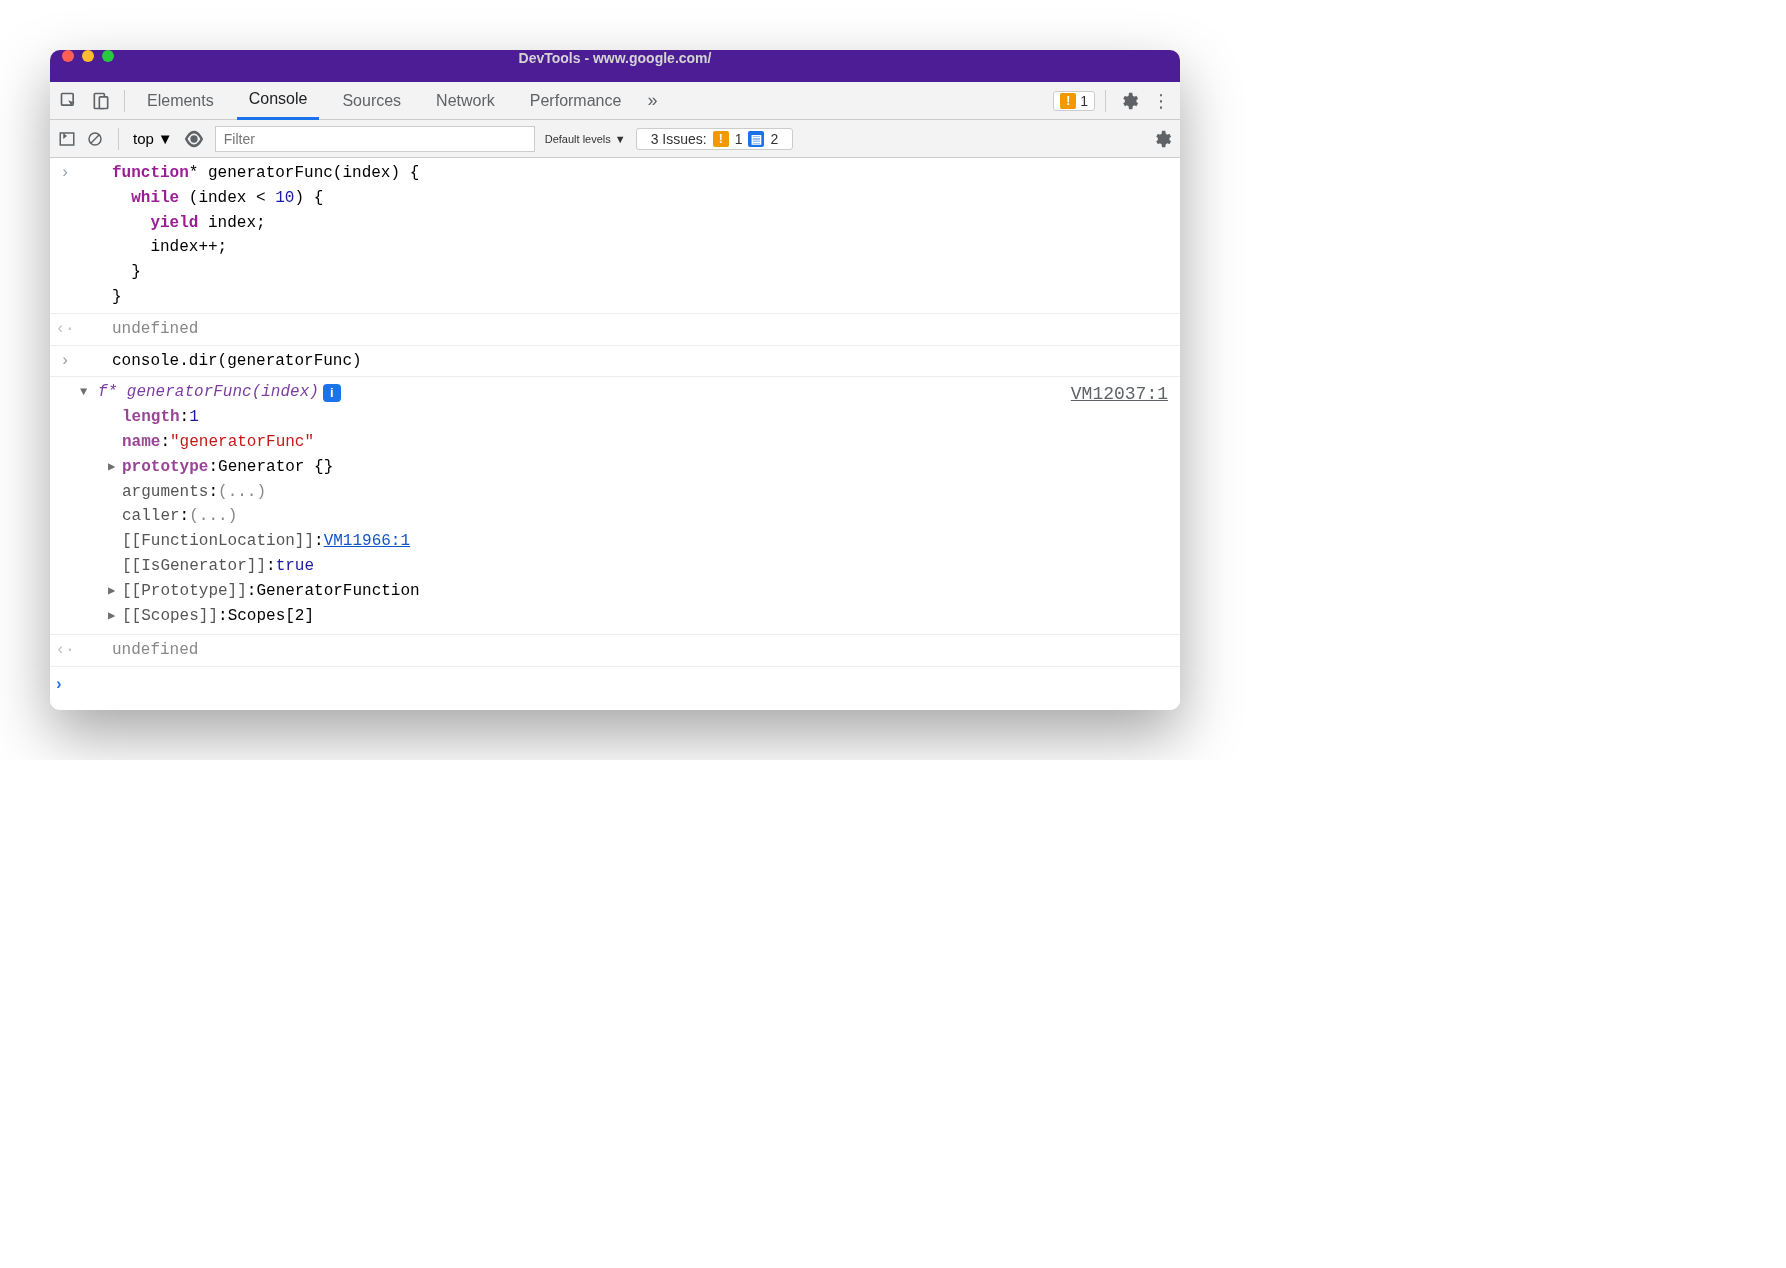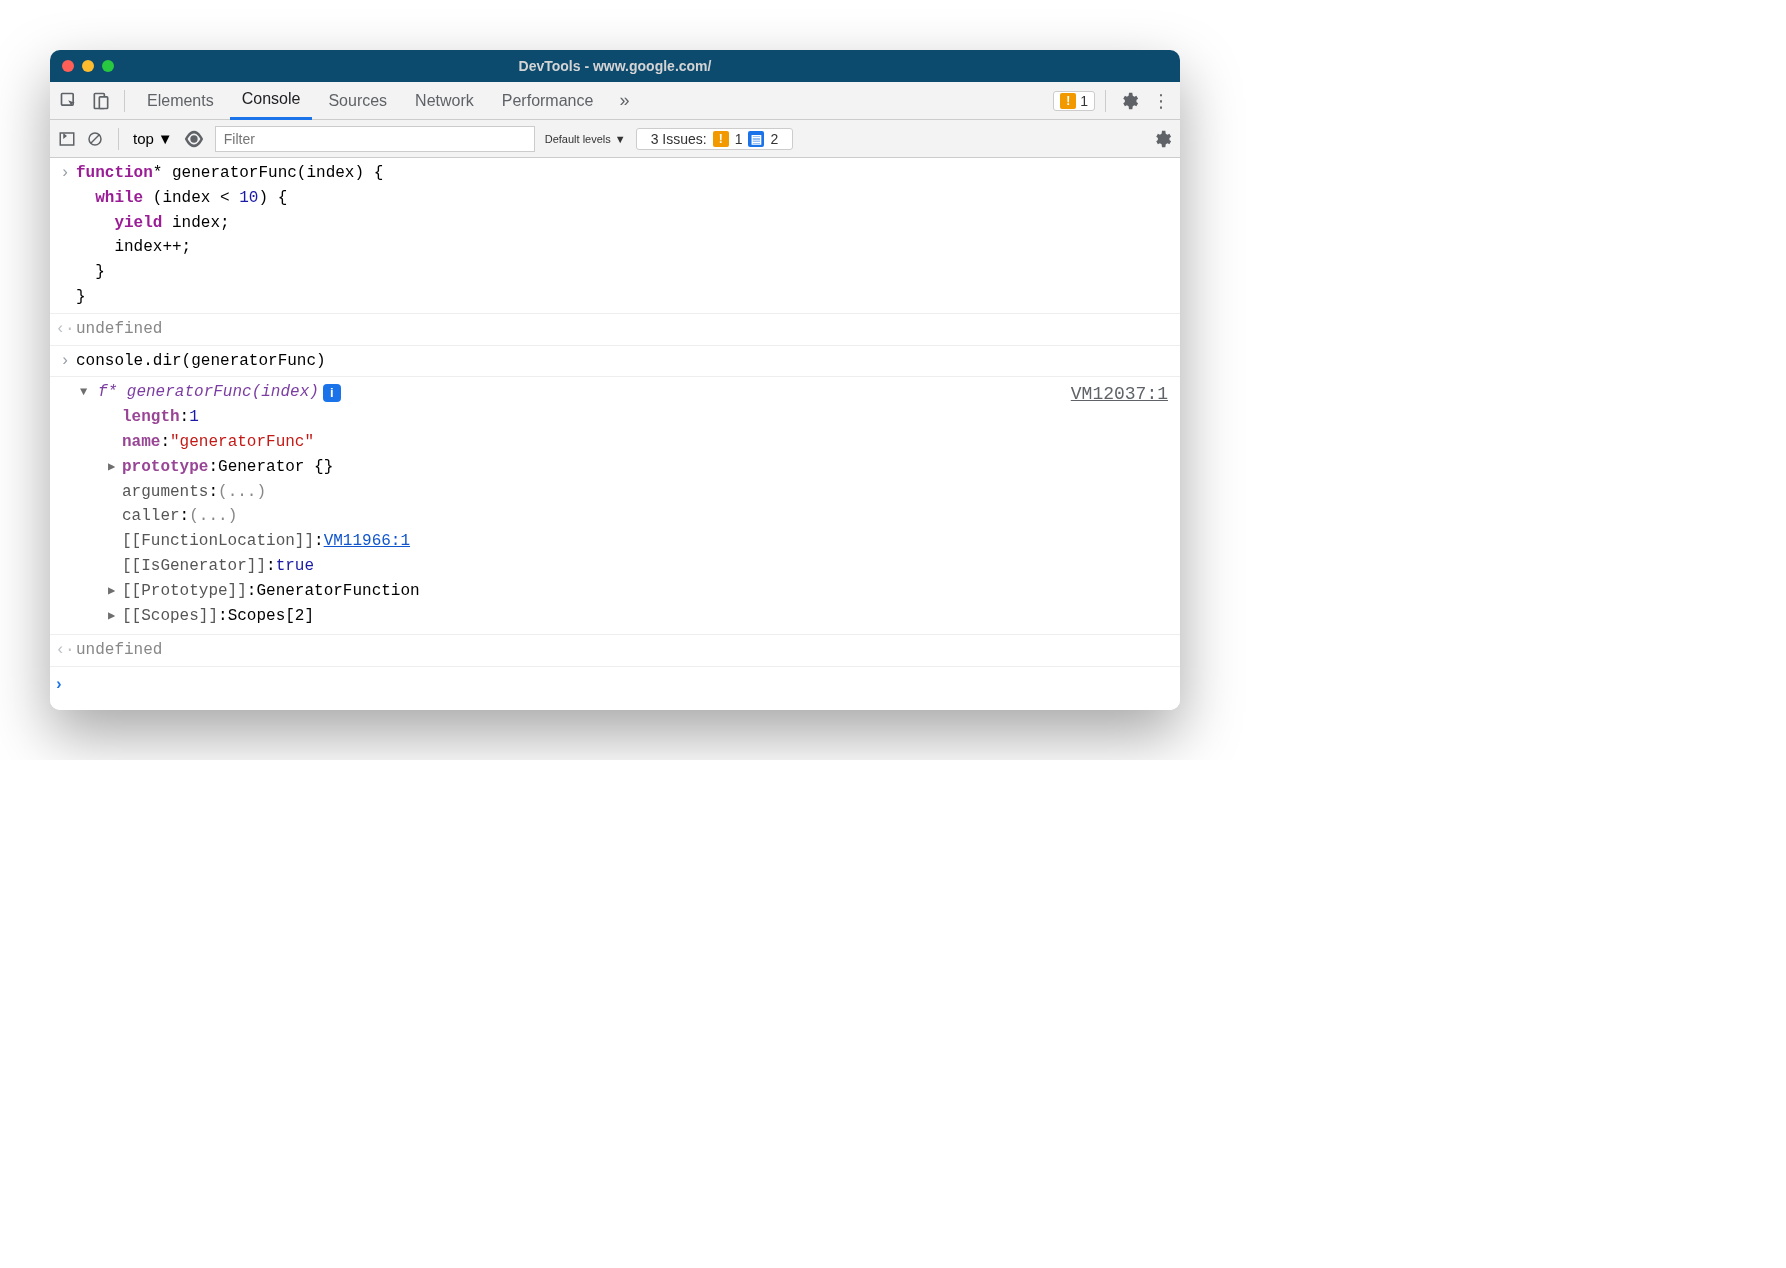--- a/index.html
+++ b/index.html
@@ -11,24 +11,24 @@
   .window {
     width: 1130px;
     border-radius: 10px;
     overflow: hidden;
     box-shadow: 0 25px 60px rgba(0,0,0,0.35);
     background: #fff;
   }
 
   
   .titlebar {
-    background: #0c4a6e;
+    background: #4c1d95;
     height: 32px;
     display: flex;
-    align-items: center;
+    align-items: flex-start;
     position: relative;
     padding: 0 12px;
   }
   .traffic { display: flex; gap: 8px; }
   .dot { width: 12px; height: 12px; border-radius: 50%; }
   .dot.red { background: #ff5f57; }
   .dot.yellow { background: #febc2e; }
   .dot.green { background: #28c840; }
   .title {
     position: absolute; left:0; right:0;
@@ -48,21 +48,21 @@
     padding: 0 6px;
     gap: 6px;
   }
   .tabbar .icon-btn {
     width: 26px; height: 26px;
     display: flex; align-items: center; justify-content: center;
     color: #5f6367;
     cursor: pointer;
   }
   .vdiv { width:1px; height:22px; background:#ccc; margin:0 4px;}
-  .tabs { display:flex; align-items:center; gap: 4px; }
+  .tabs { display:flex; align-items:center; gap: 11px; }
   .tab {
     padding: 0 12px;
     height: 38px;
     display:flex; align-items:center;
     color:#5f6367;
     font-size: 16px;
     cursor:pointer;
   }
   .tab.active { color:#202124; border-bottom: 3px solid #1a73e8; }
   .more-tabs { color:#5f6367; font-size:18px; padding:0 8px; cursor:pointer;}
@@ -131,21 +131,21 @@
     border-bottom: 1px solid #eee;
     padding: 3px 8px 3px 4px;
   }
   .row .gutter {
     width: 22px;
     flex-shrink:0;
     text-align:center;
     color:#888;
     user-select:none;
   }
-  .row .content { flex:1; white-space: pre; }
+  .row .content { flex:1; white-space: pre; margin-left: 36px; }
   .gutter.in { color:#9aa0a6; }
   .gutter.out { color:#bdc1c6; }
   .gutter.prompt { color:#1a73e8; font-weight:600;}
 
   .kw { color:#9a1d96; font-weight:600; }
   .num { color:#1a1aa6; }
   .grey { color:#888; }
   .fn-label { color:#7b3da1; font-style: italic; }
 
   .obj-block { padding: 3px 8px 6px 30px; border-bottom:1px solid #eee; position:relative;}

